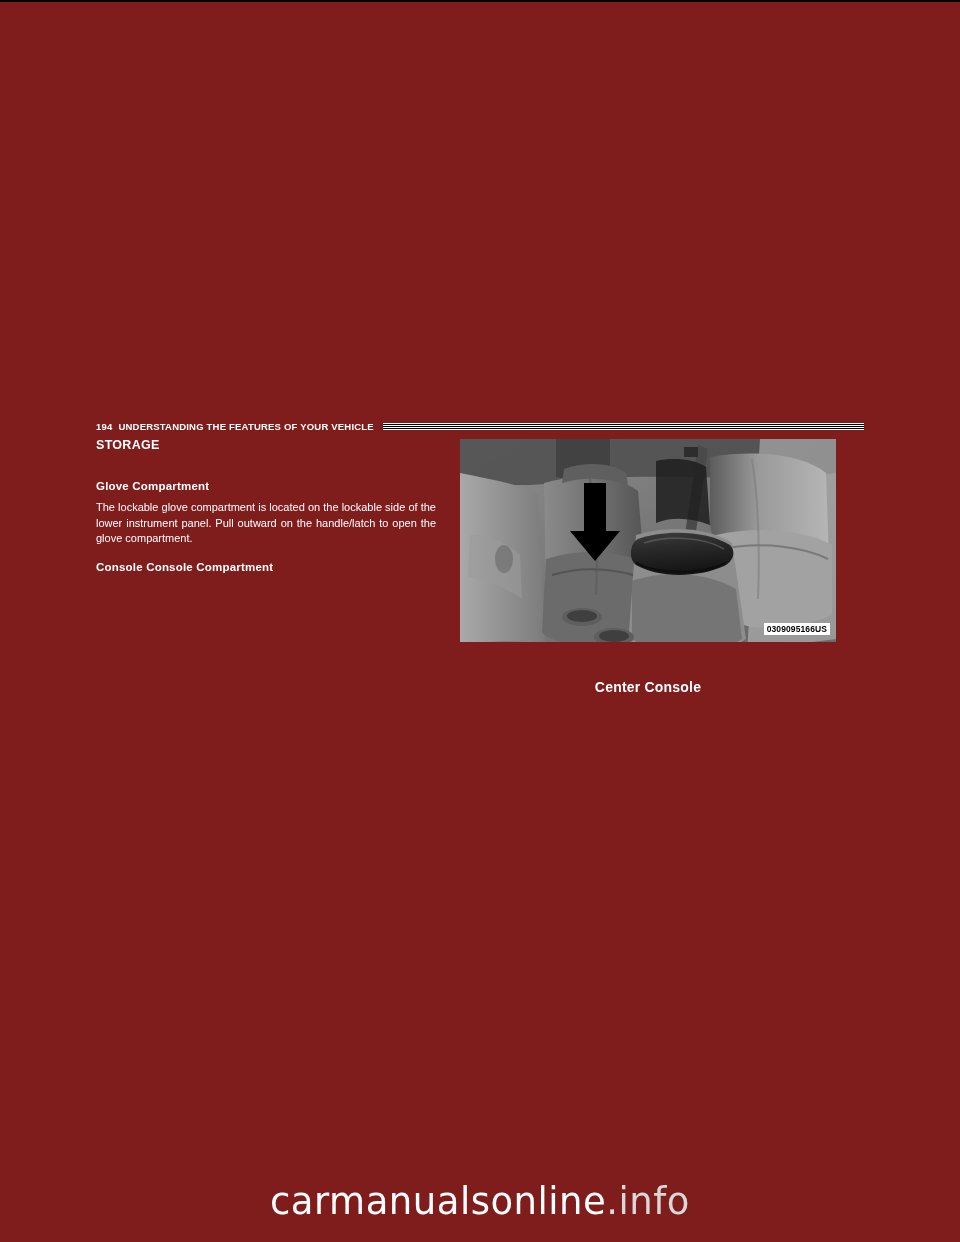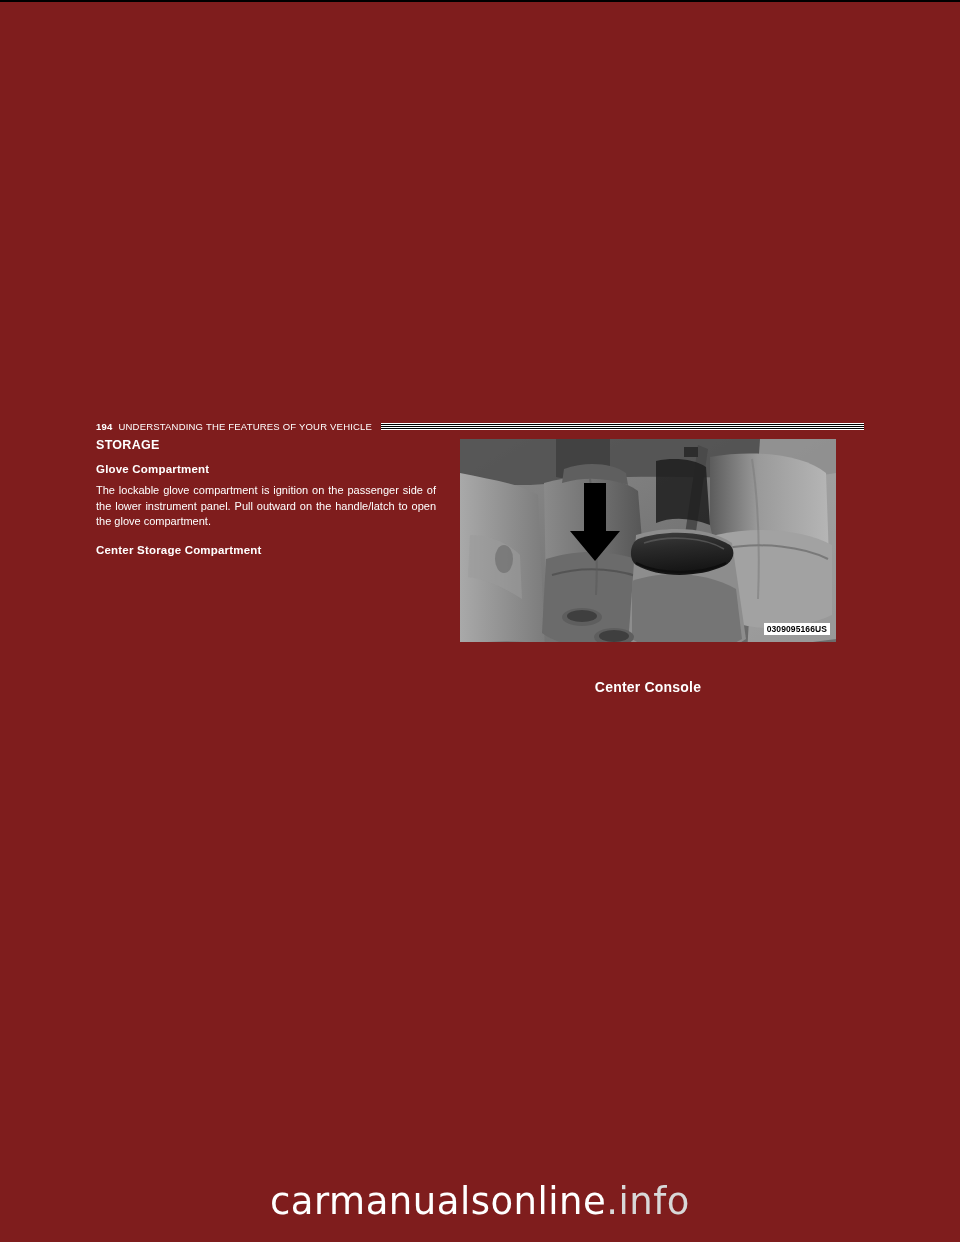--- a/index.html
+++ b/index.html
@@ -39,21 +39,21 @@
   }
   #header .pg {
     color: #ffffff;
     font-size: 9.5px;
     font-weight: bold;
     letter-spacing: 0.2px;
   }
   #header .htitle {
     color: #ffffff;
     font-size: 9.5px;
-    font-weight: normal;
+    font-weight: bold;
     letter-spacing: 0.2px;
   }
   #header .rule {
     flex: 1 1 auto;
     height: 7px;
     margin-left: 3px;
     background-image: repeating-linear-gradient(
         to bottom,
         #ffffff 0px, #ffffff 1px,
         #000000 1px, #000000 2px);
@@ -63,21 +63,21 @@
   #leftcol {
     position: absolute;
     left: 96px;
     top: 436px;
     width: 340px;
     color: #ffffff;
   }
   #leftcol h1 {
     font-size: 12.5px;
     font-weight: bold;
-    margin: 0 0 11px 0;
+    margin: 0 0 28px 0;
     letter-spacing: 0.3px;
   }
   #leftcol h2 {
     font-size: 11.5px;
     font-weight: bold;
     margin: 0 0 8px 0;
     letter-spacing: 0.2px;
   }
   #leftcol p {
     font-size: 11px;
@@ -149,23 +149,23 @@
   <div id="header">
     <span class="pg">194</span>
     <span class="htitle">UNDERSTANDING THE FEATURES OF YOUR VEHICLE</span>
     <span class="rule"></span>
   </div>
 
   <div id="leftcol">
     <h1>STORAGE</h1>
 
     <h2>Glove Compartment</h2>
-    <p>The lockable glove compartment is ignition on the passenger side of the lower instrument panel. Pull outward on the handle/latch to open the glove compartment.</p>
-
-    <h2>Center Storage Compartment</h2>
+    <p>The lockable glove compartment is located on the lockable side of the lower instrument panel. Pull outward on the handle/latch to open the glove compartment.</p>
+
+    <h2>Console Console Compartment</h2>
   </div>
 
   <div id="figure">
     <div id="photo">
       <svg width="376" height="232" viewBox="0 0 376 232" xmlns="http://www.w3.org/2000/svg" aria-hidden="true">
         <defs>
           <linearGradient id="bgGrad" x1="0" y1="0" x2="1" y2="1">
             <stop offset="0%" stop-color="#8e8e8e"></stop>
             <stop offset="45%" stop-color="#787878"></stop>
             <stop offset="100%" stop-color="#626262"></stop>

